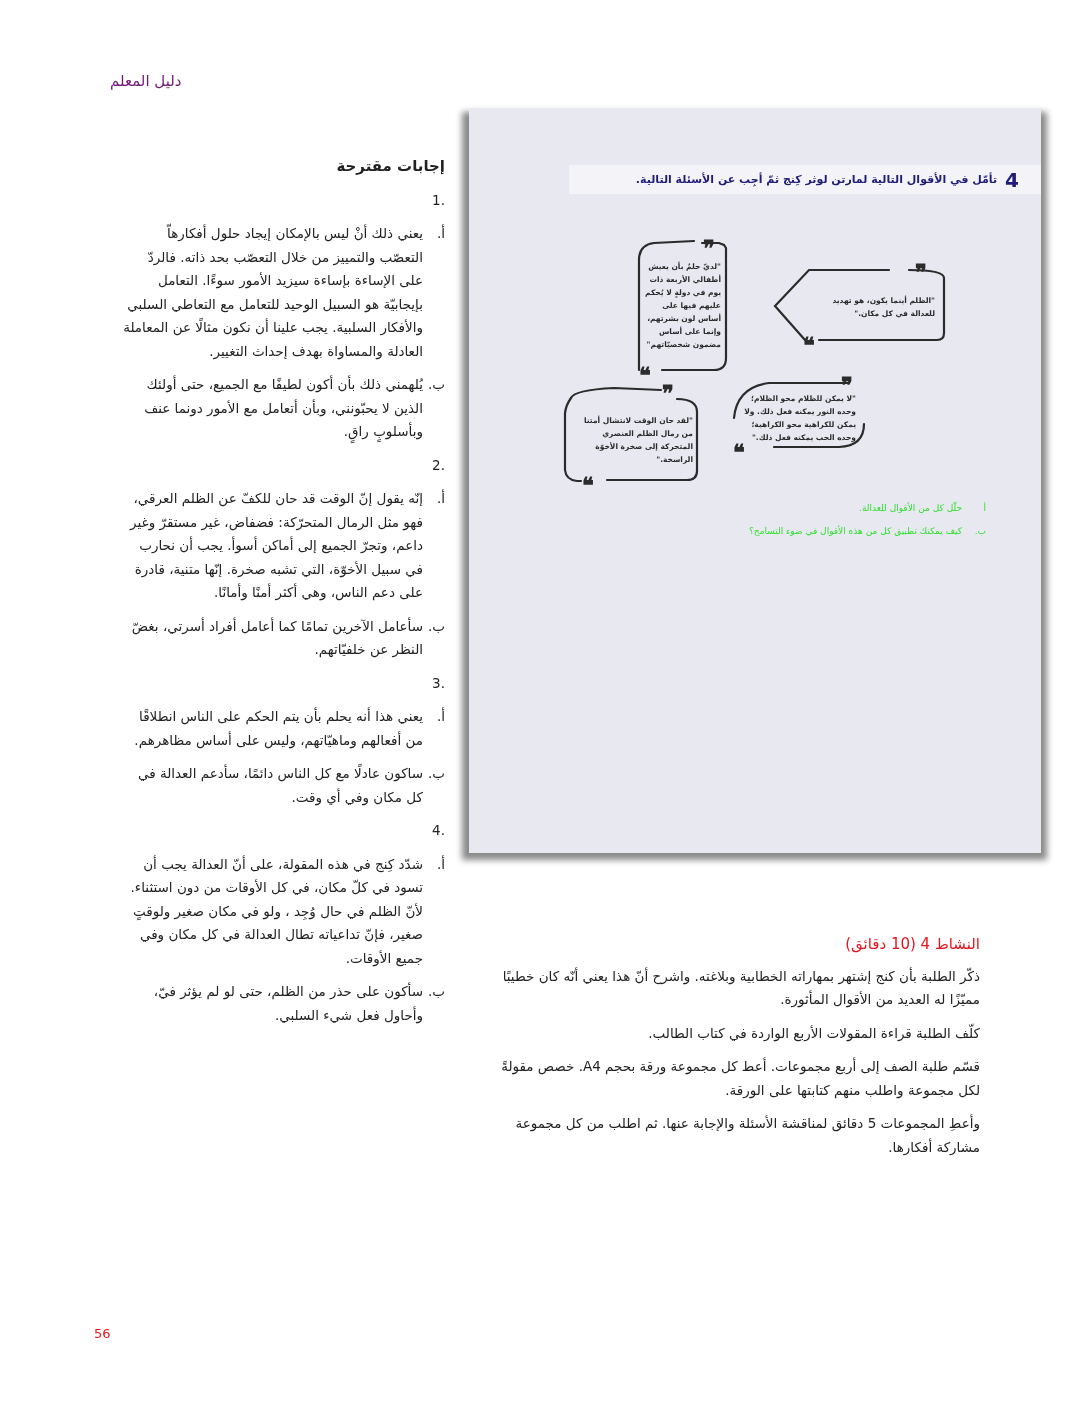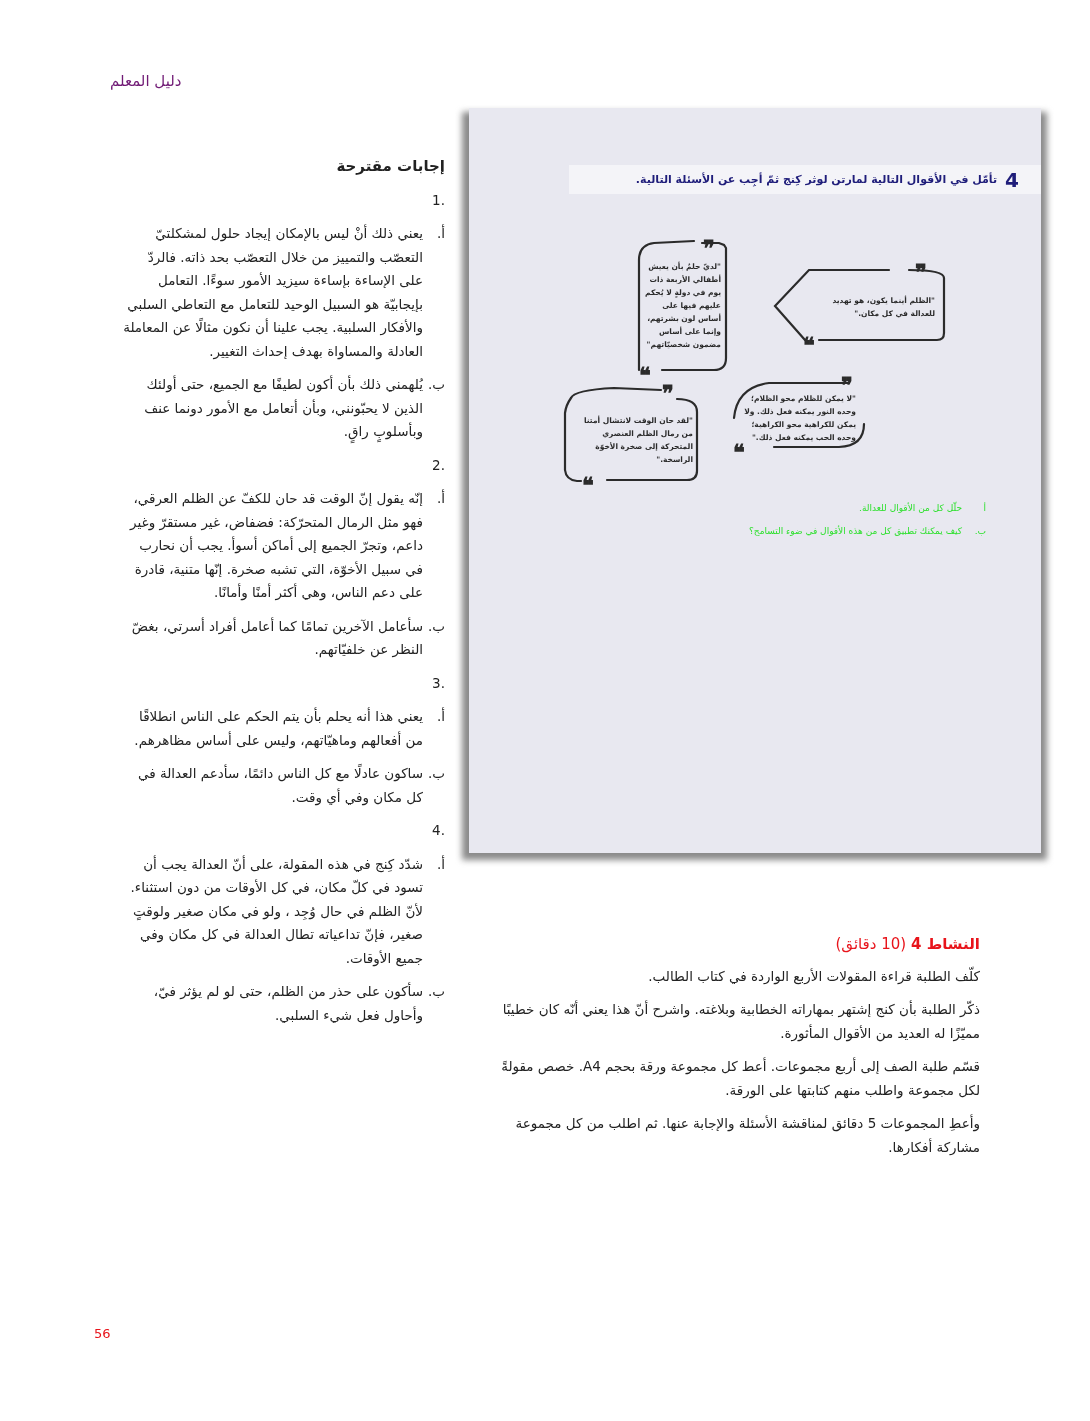--- a/index.html
+++ b/index.html
@@ -44,39 +44,39 @@
   .green-q {
     position: absolute; direction: rtl; font-size: 9px; color: #2ee02e; display: flex;
   }
   .green-q .m { width: 24px; }
   
   .activity {
     position: absolute; left: 480px; top: 933px; width: 500px; direction: rtl;
     font-size: 13.5px; line-height: 23.5px; color: #222;
   }
   .activity h3 { color: #e8141b; font-size: 15px; margin: 0 0 8px 0; font-weight: normal; }
-  .activity h3 b { font-weight: bold; }
+  .activity h3 b { font-weight: normal; }
   .activity p { margin: 0 0 10px 0; }
   .page-num {
     position: absolute; left: 94px; top: 1326px; color: #e8141b; font-weight: normal; font-size: 13px;
   }
 </style>
 </head>
 <body>
 
 <div class="header-title">دليل المعلم</div>
 
 <div class="answers">
   <h2>إجابات مقترحة</h2>
 
   <div>
     <div class="q-num">.1</div>
     <div class="sub">
       <span class="mark">أ.</span>
-      <span class="txt">يعني ذلك أنْ ليس بالإمكان إيجاد حلول لمشكلتيّ التعصّب والتمييز من خلال التعصّب بحد ذاته. فالردّ على الإساءة بإساءة سيزيد الأمور سوءًا. التعامل بإيجابيّة هو السبيل الوحيد للتعامل مع التعاطي السلبي والأفكار السلبية. يجب علينا أن نكون مثالًا عن المعاملة العادلة والمساواة بهدف إحداث التغيير.</span>
+      <span class="txt">يعني ذلك أنْ ليس بالإمكان إيجاد حلول أفكارهاّ التعصّب والتمييز من خلال التعصّب بحد ذاته. فالردّ على الإساءة بإساءة سيزيد الأمور سوءًا. التعامل بإيجابيّة هو السبيل الوحيد للتعامل مع التعاطي السلبي والأفكار السلبية. يجب علينا أن نكون مثالًا عن المعاملة العادلة والمساواة بهدف إحداث التغيير.</span>
     </div>
     <div class="sub">
       <span class="mark">ب.</span>
       <span class="txt">يُلهمني ذلك بأن أكون لطيفًا مع الجميع، حتى أولئك الذين لا يحبّونني، وبأن أتعامل مع الأمور دونما عنف وبأسلوبٍ راقٍ.</span>
     </div>
   </div>
 
   <div>
     <div class="q-num">.2</div>
     <div class="sub">
@@ -158,19 +158,19 @@
     <span>حلّل كل من الأقوال للعدالة.</span>
   </div>
   <div class="green-q" style="right:55px;top:418px;">
     <span class="m">ب.</span>
     <span>كيف يمكنك تطبيق كل من هذه الأقوال في ضوء التسامح؟</span>
   </div>
 </div>
 
 <div class="activity">
   <h3><b>النشاط 4</b><span> (10 دقائق)</span></h3>
+  <p>ذكّر الطلبة بأن كنج إشتهر بمهاراته الخطابية وبلاغته. واشرح أنّ هذا يعني أنّه كان خطيبًا مميّزًا له العديد من الأقوال المأثورة.</p>
   <p>كلّف الطلبة قراءة المقولات الأربع الواردة في كتاب الطالب.</p>
-  <p>ذكّر الطلبة بأن كنج إشتهر بمهاراته الخطابية وبلاغته. واشرح أنّ هذا يعني أنّه كان خطيبًا مميّزًا له العديد من الأقوال المأثورة.</p>
   <p>قسّم طلبة الصف إلى أربع مجموعات. أعط كل مجموعة ورقة بحجم A4. خصص مقولةً لكل مجموعة واطلب منهم كتابتها على الورقة.</p>
   <p>وأعطِ المجموعات 5 دقائق لمناقشة الأسئلة والإجابة عنها. ثم اطلب من كل مجموعة مشاركة أفكارها.</p>
 </div>
 
 <div class="page-num">56</div>
 
 </body></html>

